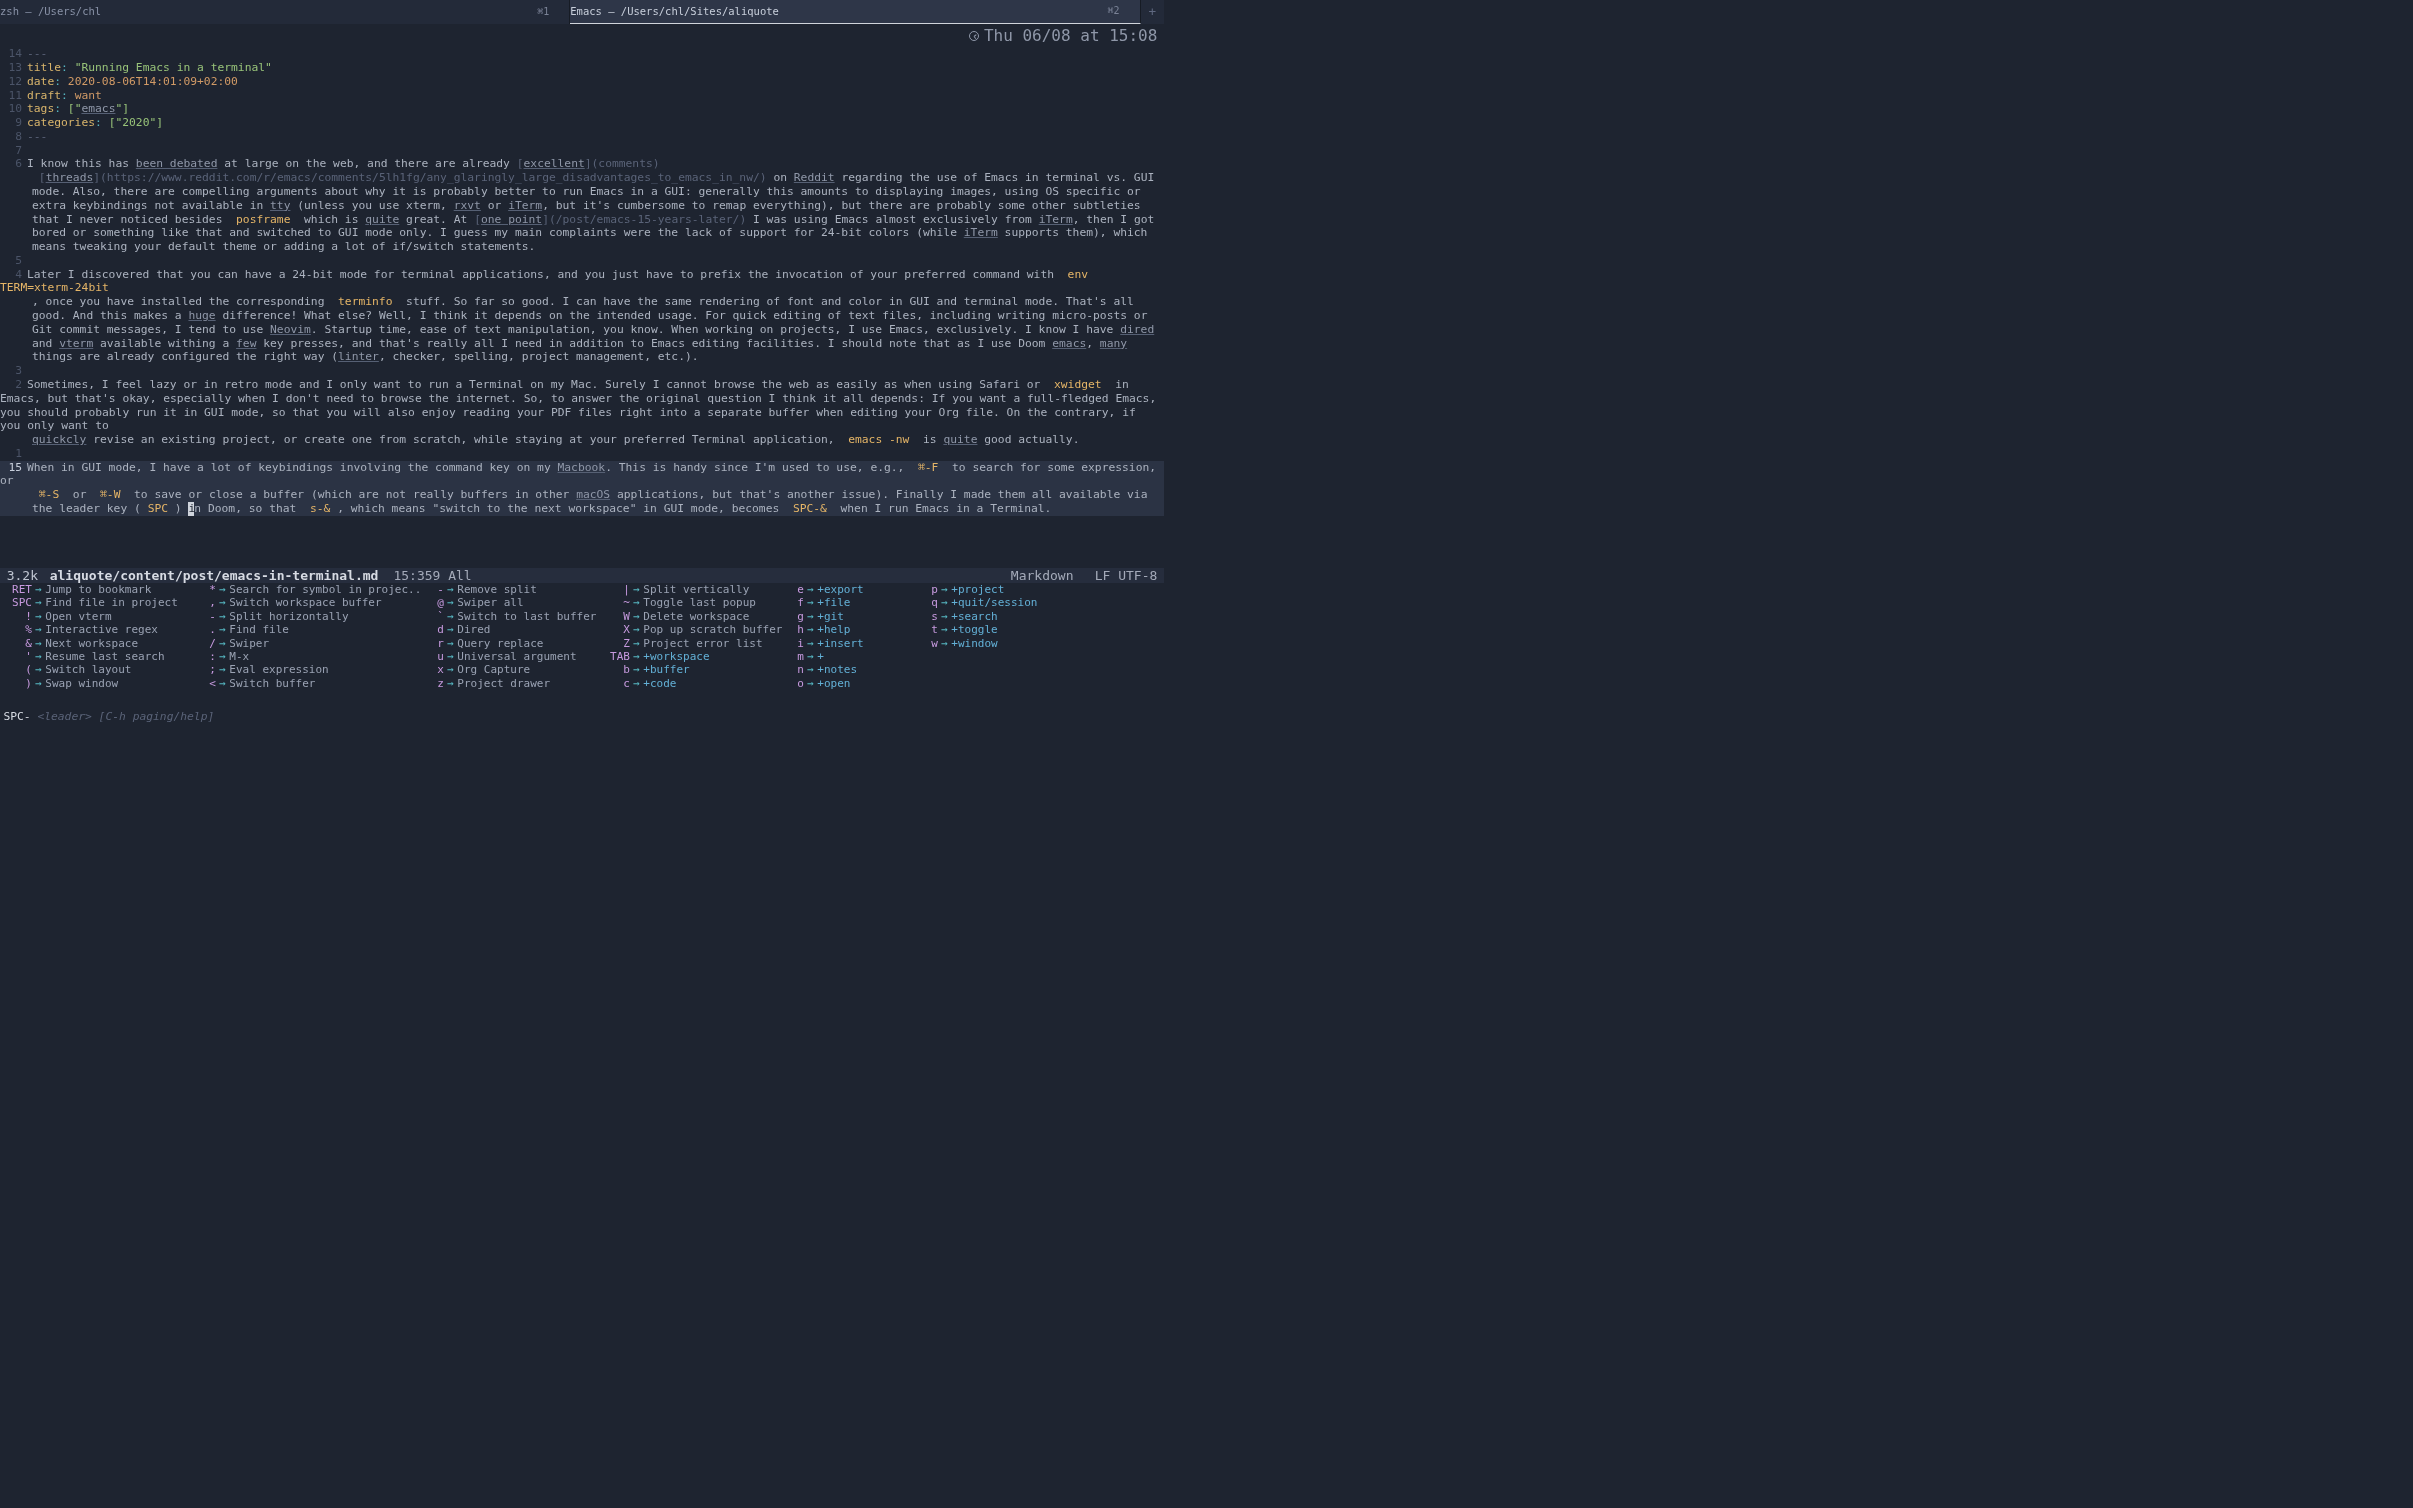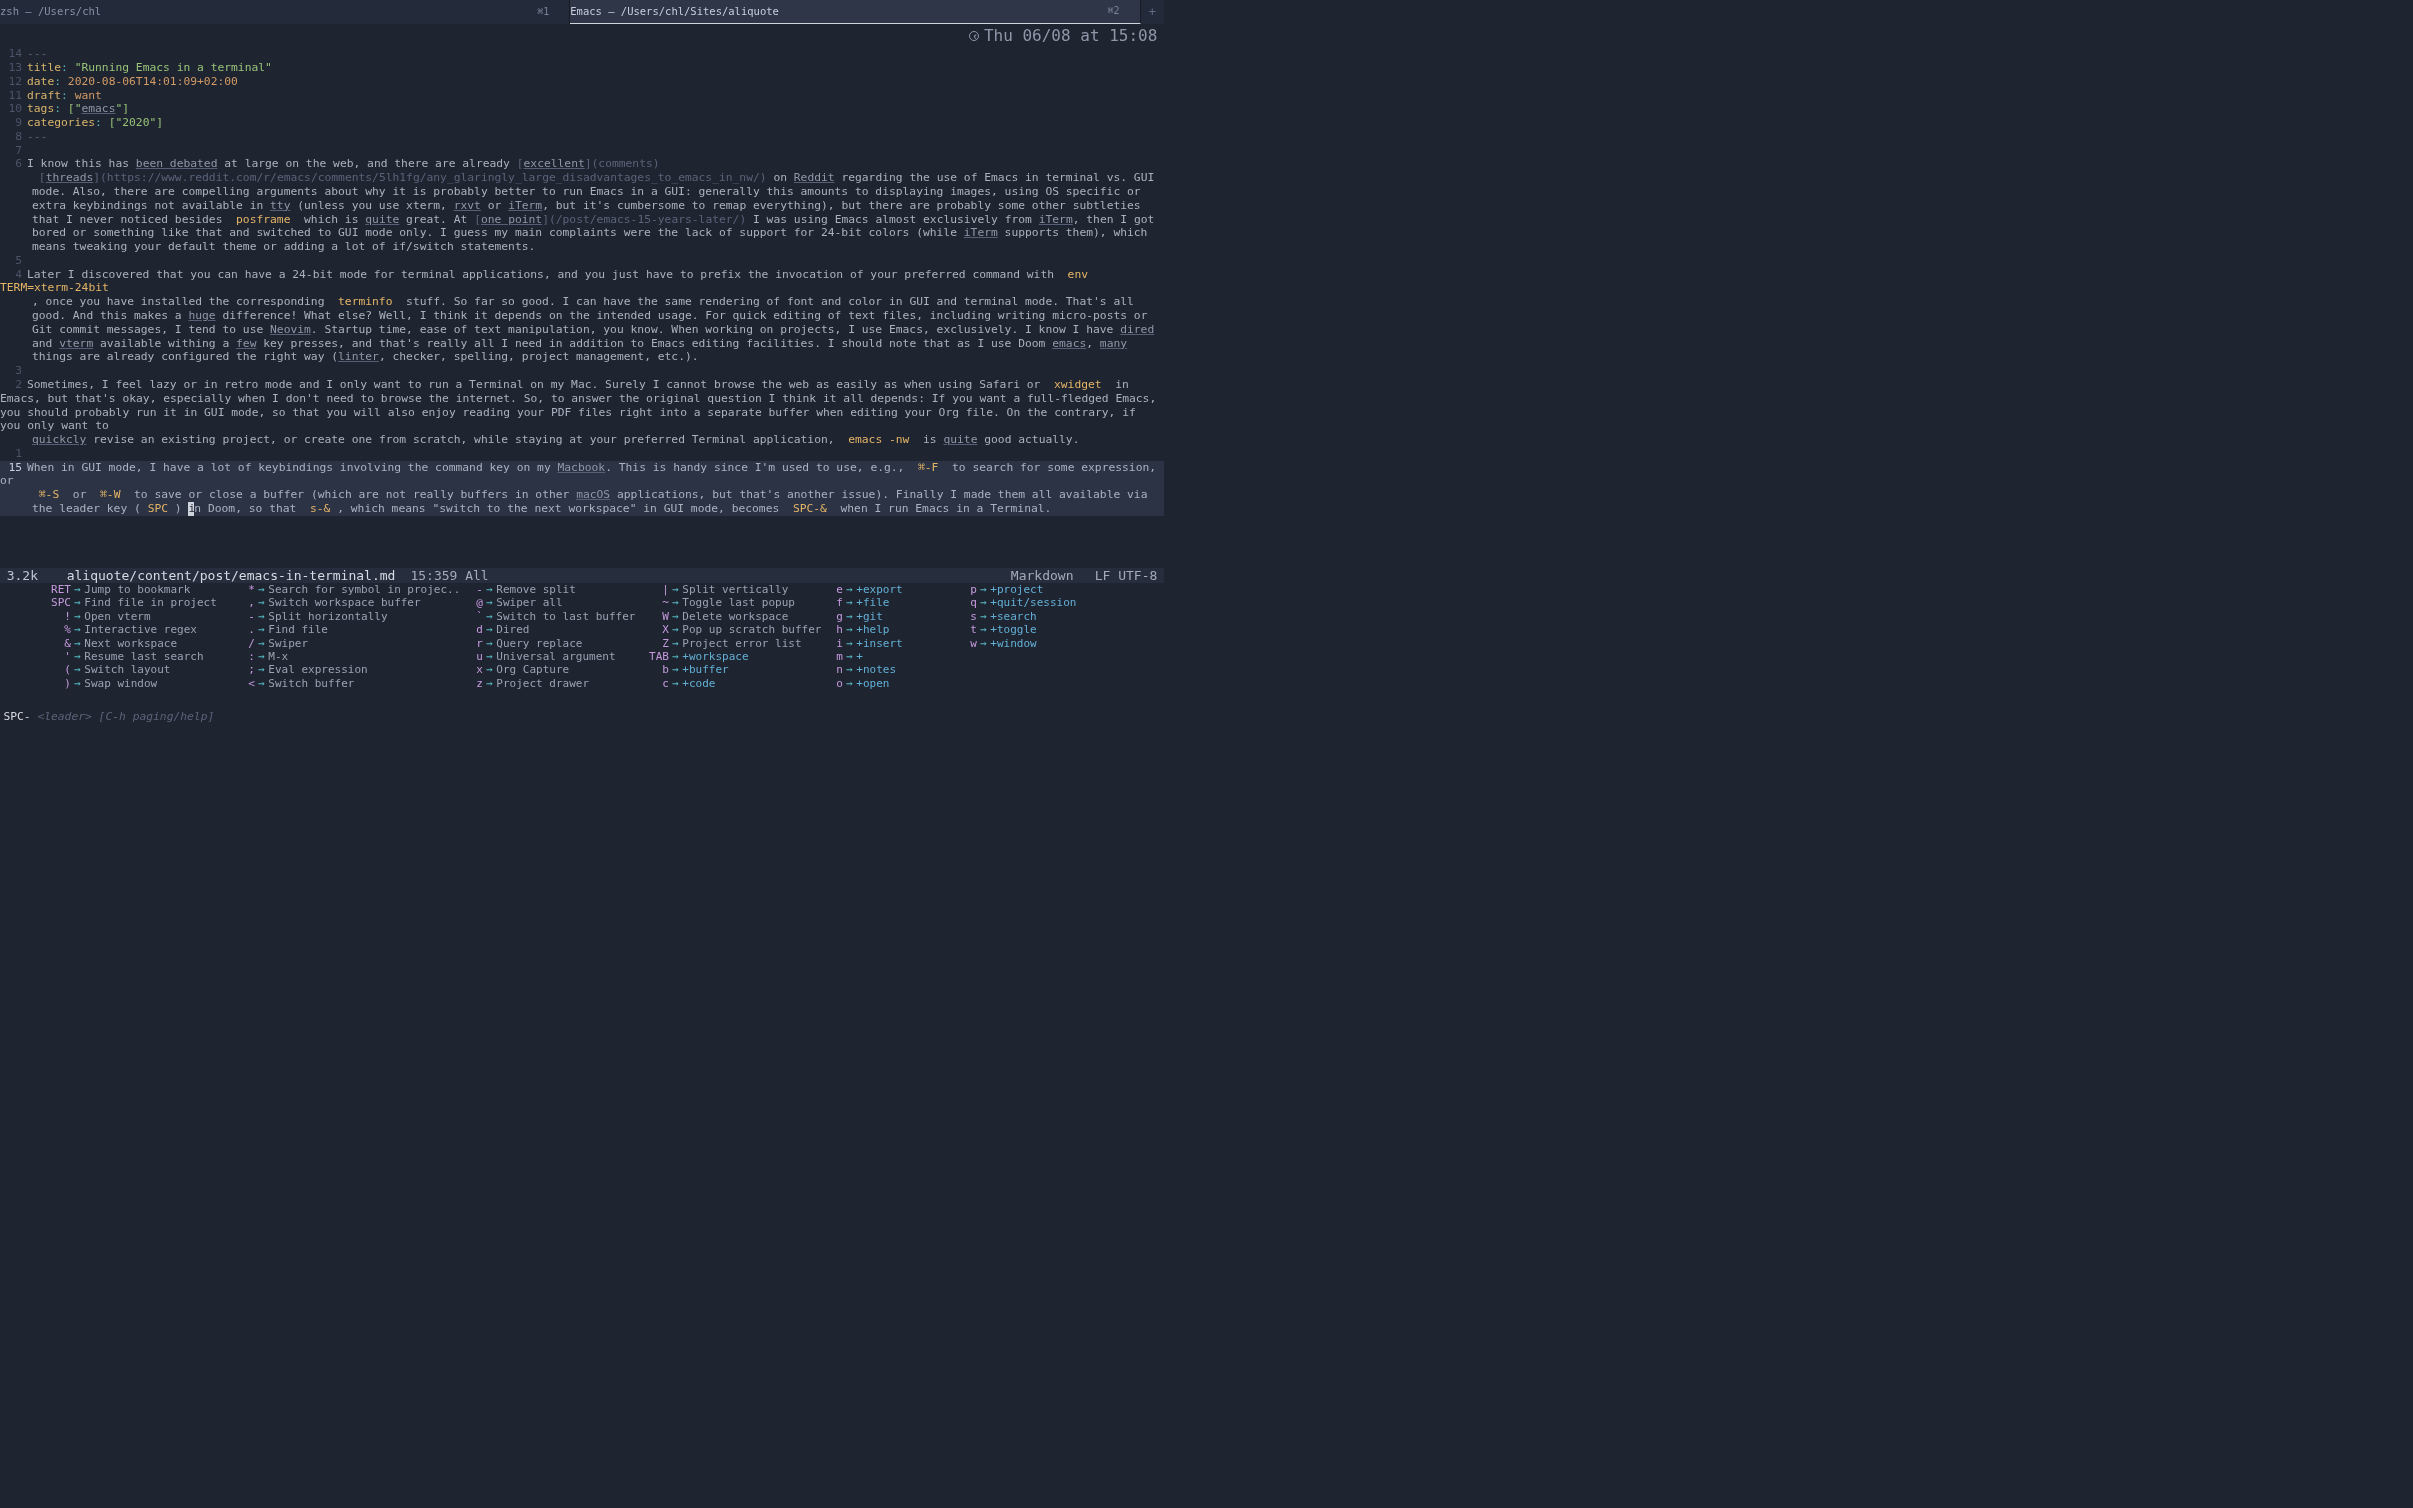--- a/index.html
+++ b/index.html
@@ -130,38 +130,38 @@
     display: flex;
     align-items: center;
     padding: 0.8px 6.7px;
     font-size: 13px;
     position: absolute;
     left: 0; right: 0;
     top: 568px;
     height: 15px;
   }
   .modeline .size { margin-right: 11.7px; }
-  .modeline .path { font-weight: 400; color: #d7dbe3; margin-left: 17px; }
+  .modeline .path { font-weight: 700; color: #d7dbe3; }
   .modeline .pos { margin-left: 15px; color: #a4aab9; }
   .modeline .right { margin-left: auto; color: #a4aab9; }
   .modeline .right span { margin-left: 13.4px; }
   
   .whichkey {
     position: absolute;
     top: 583px;
     left: 0; right: 0;
     padding: 0 8.4px;
     display: grid;
     grid-template-columns: 184px 228px 186px 174px 134px 151px;
     column-gap: 0;
     row-gap: 0;
     font-size: 11px;
     line-height: 1.22;
   }
-  .wk-item { white-space: nowrap; margin-left: 39px; }
+  .wk-item { white-space: nowrap; }
   .wk-key { color: #c79adf; display: inline-block; width: 23.5px; text-align: right; }
   .wk-arrow { color: #56b6c2; padding: 0 3.4px; }
   .wk-desc { color: #9aa2b3; }
   .wk-plus { color: #63b0d6; text-align: center; }
   
   .minibuf {
     position: absolute;
     left: 0; right: 0;
     bottom: 3.4px;
     padding: 0 3.4px;

